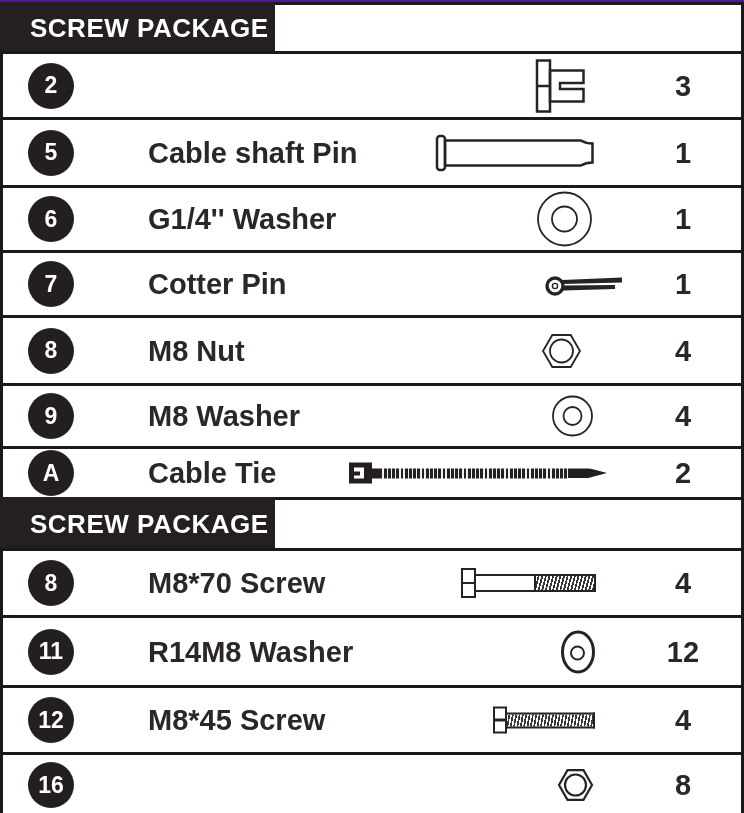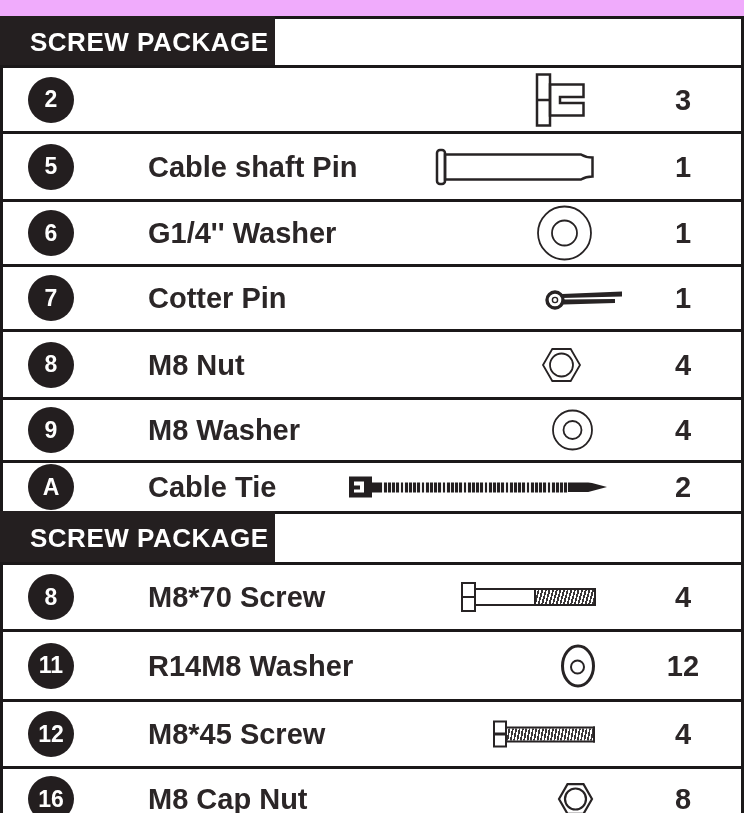--- a/index.html
+++ b/index.html
@@ -1,17 +1,17 @@
 <!DOCTYPE html>
 <html><head>
 <meta charset="utf-8">
 <style>
   html,body{margin:0;padding:0;background:#ffffff;}
   body{font-family:"Liberation Sans","DejaVu Sans",sans-serif;}
-  .sheet{position:relative;width:744px;height:813px;background:#f0abfc;padding-top:16px;box-sizing:border-box;}
+  .sheet{position:relative;width:744px;height:813px;background:#4c1d95;padding-top:2px;box-sizing:border-box;}
   .tbl{width:744px;box-sizing:border-box;}
   .row{position:relative;box-sizing:border-box;border:3px solid #1b1819;border-bottom:none;background:#fff;}
   .row.last{border-bottom:5px solid #f97316;}
   .hdr-row{position:relative;box-sizing:border-box;border:3px solid #1b1819;border-bottom:none;background:#fff;}
   .hdr-bar{position:absolute;left:-3px;top:-3px;bottom:-3px;width:275px;background:#241f20;display:flex;align-items:center;}
   .hdr-bar span{color:#fff;font-weight:bold;font-size:26px;letter-spacing:.5px;padding-left:30px;white-space:nowrap;}
   .badge{position:absolute;left:25px;top:50%;transform:translateY(-50%);width:46px;height:46px;border-radius:50%;
          background:#231e1f;color:#fff;font-weight:bold;font-size:23px;display:flex;align-items:center;justify-content:center;}
   .pname{position:absolute;left:145px;top:50%;transform:translateY(-50%);font-weight:bold;font-size:29px;color:#2b2627;white-space:nowrap;}
   .qty{position:absolute;right:18px;top:50%;transform:translateY(-50%);width:80px;text-align:center;
@@ -183,21 +183,20 @@
               <span class="mid"></span>
             </span>
           <span class="bolt-thread vert" style="width:88px;height:16px;"></span>
         </span>
       </span>
       <span class="qty">4</span>
     </div>
 
     <div class="row last" style="height:68px">
       <span class="badge">16</span>
-      <span class="pname">M8 Cap Nut</span>
       <span class="iconwrap" style="right:147px">
         <svg width="37" height="34" viewBox="0 0 37 34">
           <polygon points="2,17 10.5,2.2 26.5,2.2 35,17 26.5,31.8 10.5,31.8" fill="none" stroke="#272324" stroke-width="2.2"></polygon>
           <circle cx="18.5" cy="17" r="10.5" fill="none" stroke="#272324" stroke-width="2.2"></circle>
         </svg>
       </span>
       <span class="qty">8</span>
     </div>
 
   </div>

